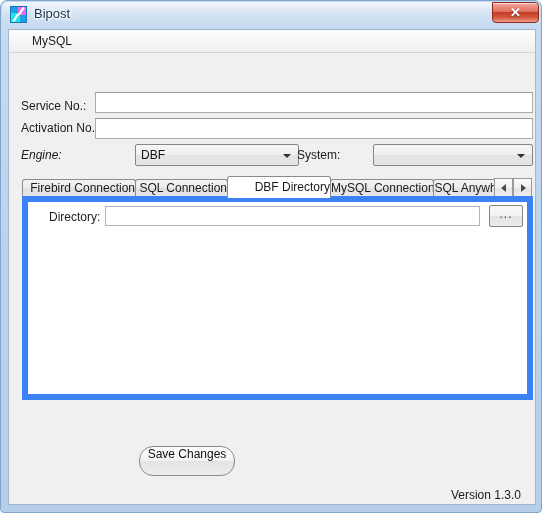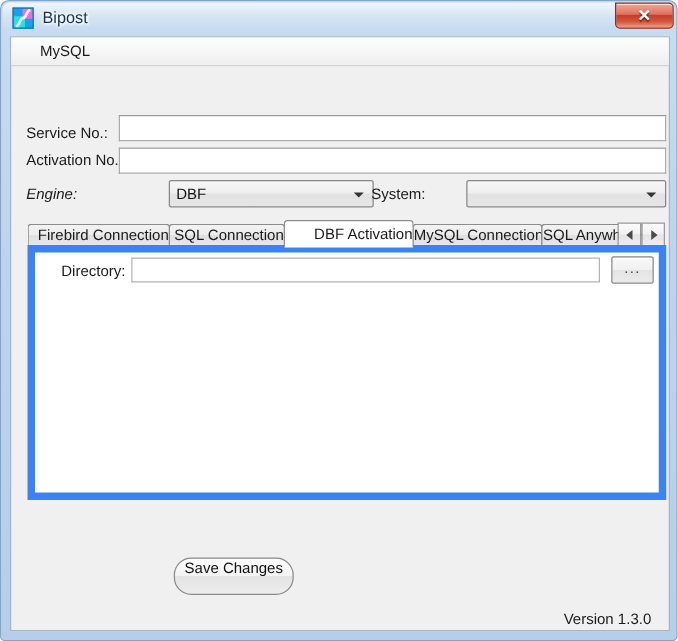--- a/index.html
+++ b/index.html
@@ -358,21 +358,21 @@
     <div class="field-label lbl-system">System:</div>
     <div class="combo" id="system-combo">
       <span class="combo-text"></span>
       <span class="arrow"></span>
     </div>
 
     <div class="tabcontrol">
       <div class="tabstrip">
         <div class="tab" style="left:0px; width:114px;">Firebird Connection</div>
         <div class="tab" style="left:113px; width:93px;">SQL Connection</div>
-        <div class="tab active" style="left:205px; width:104px;">DBF Activation</div>
+        <div class="tab active" style="left:205px; width:104px;">DBF Directory</div>
         <div class="tab" style="left:308px; width:104px;">MySQL Connection</div>
         <div class="tab" style="left:411px; width:82px;">SQL Anywhere</div>
 
         <div class="tabscroll" style="left:472px;">
           <span class="tri tri-left"></span>
         </div>
         <div class="tabscroll" style="left:491px;">
           <span class="tri tri-right"></span>
         </div>
       </div>

